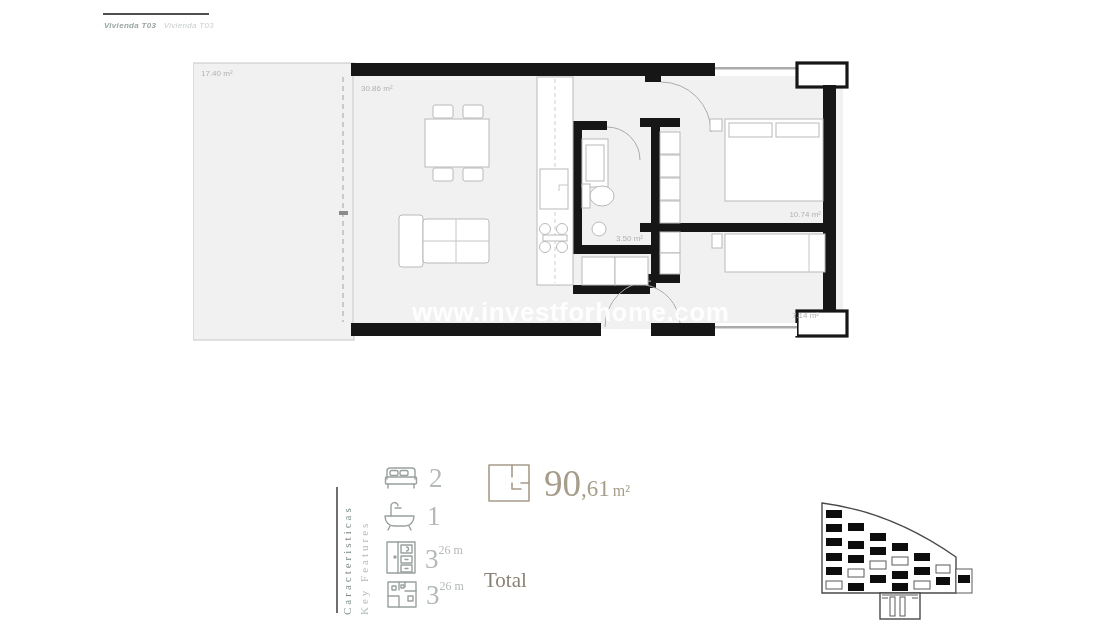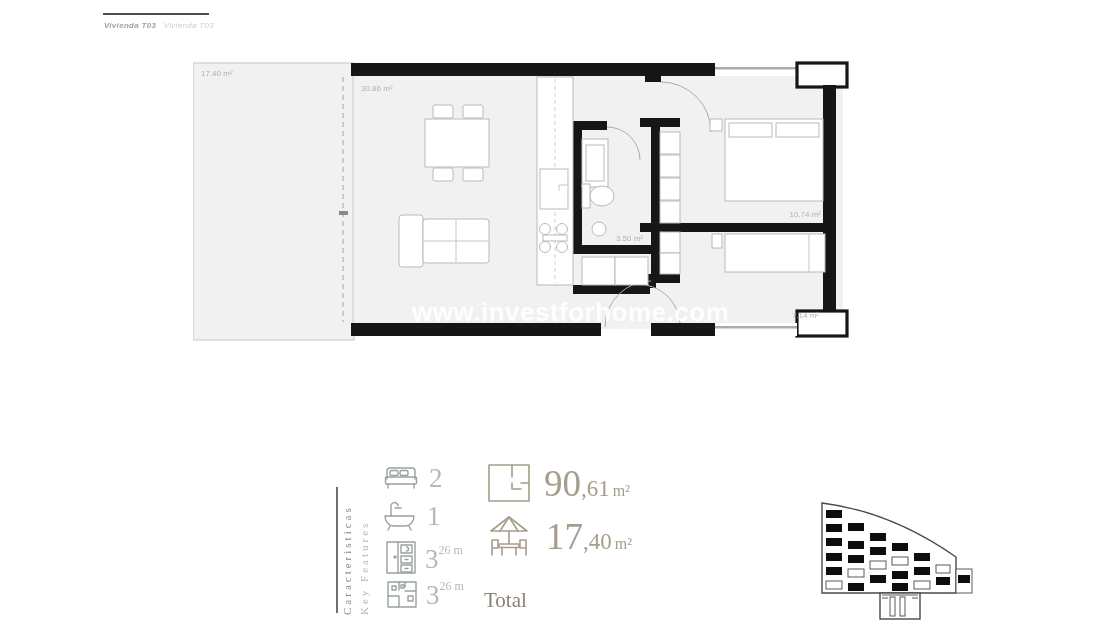--- a/index.html
+++ b/index.html
@@ -229,36 +229,22 @@
   <div class="abs area-row" style="left:486px;top:462px;">
     <svg class="aicon" width="46" height="42" viewBox="0 0 46 42">
       <rect x="3" y="3" width="40" height="36"></rect>
       <path d="M26 3 v12 M26 21 v6 h9 M43 21 h-8"></path>
     </svg>
     <span>
       <span class="a-int">90</span><span class="a-dec">,61</span><span class="a-unit">m²</span>
     </span>
   </div>
 
-  <div class="abs area-row" style="left:484px;top:514px;">
-    <svg class="aicon" width="50" height="44" viewBox="0 0 50 44">
-      <path d="M25 3 L7 17 H43 Z"></path>
-      <path d="M25 3 L16 17 M25 3 L34 17"></path>
-      <path d="M25 17 V30"></path>
-      <rect x="15" y="30" width="20" height="3.5"></rect>
-      <path d="M18 33.5 V41 M32 33.5 V41"></path>
-      <path d="M8 26 h6 v8 M8 26 v15 M8 34 h6"></path>
-      <path d="M42 26 h-6 v8 M42 26 v15 M42 34 h-6"></path>
-    </svg>
-    <span>
-      <span class="a-int">17</span><span class="a-dec">,40</span><span class="a-unit">m²</span>
-    </span>
-  </div>
-
-  <div class="abs area-row" style="left:484px;top:588px;text-align:center;">
+
+  <div class="abs area-row" style="left:484px;top:568px;text-align:center;">
     <span class="total-label">Total</span>
   </div>
 
   <svg class="abs" id="site" viewBox="0 0 168 124">
     <path class="site-outline" d="M16 6 L16 96 L150 96 L150 60 C110 32 64 12 16 6 Z"></path>
     <rect class="win-o" x="150" y="72" width="16" height="24"></rect>
     <rect class="win-b" x="152" y="78" width="12" height="8"></rect>
     <g>
       <rect class="win-b" x="20" y="13" width="16" height="8"></rect>
       <rect class="win-b" x="20" y="27" width="16" height="8"></rect>

